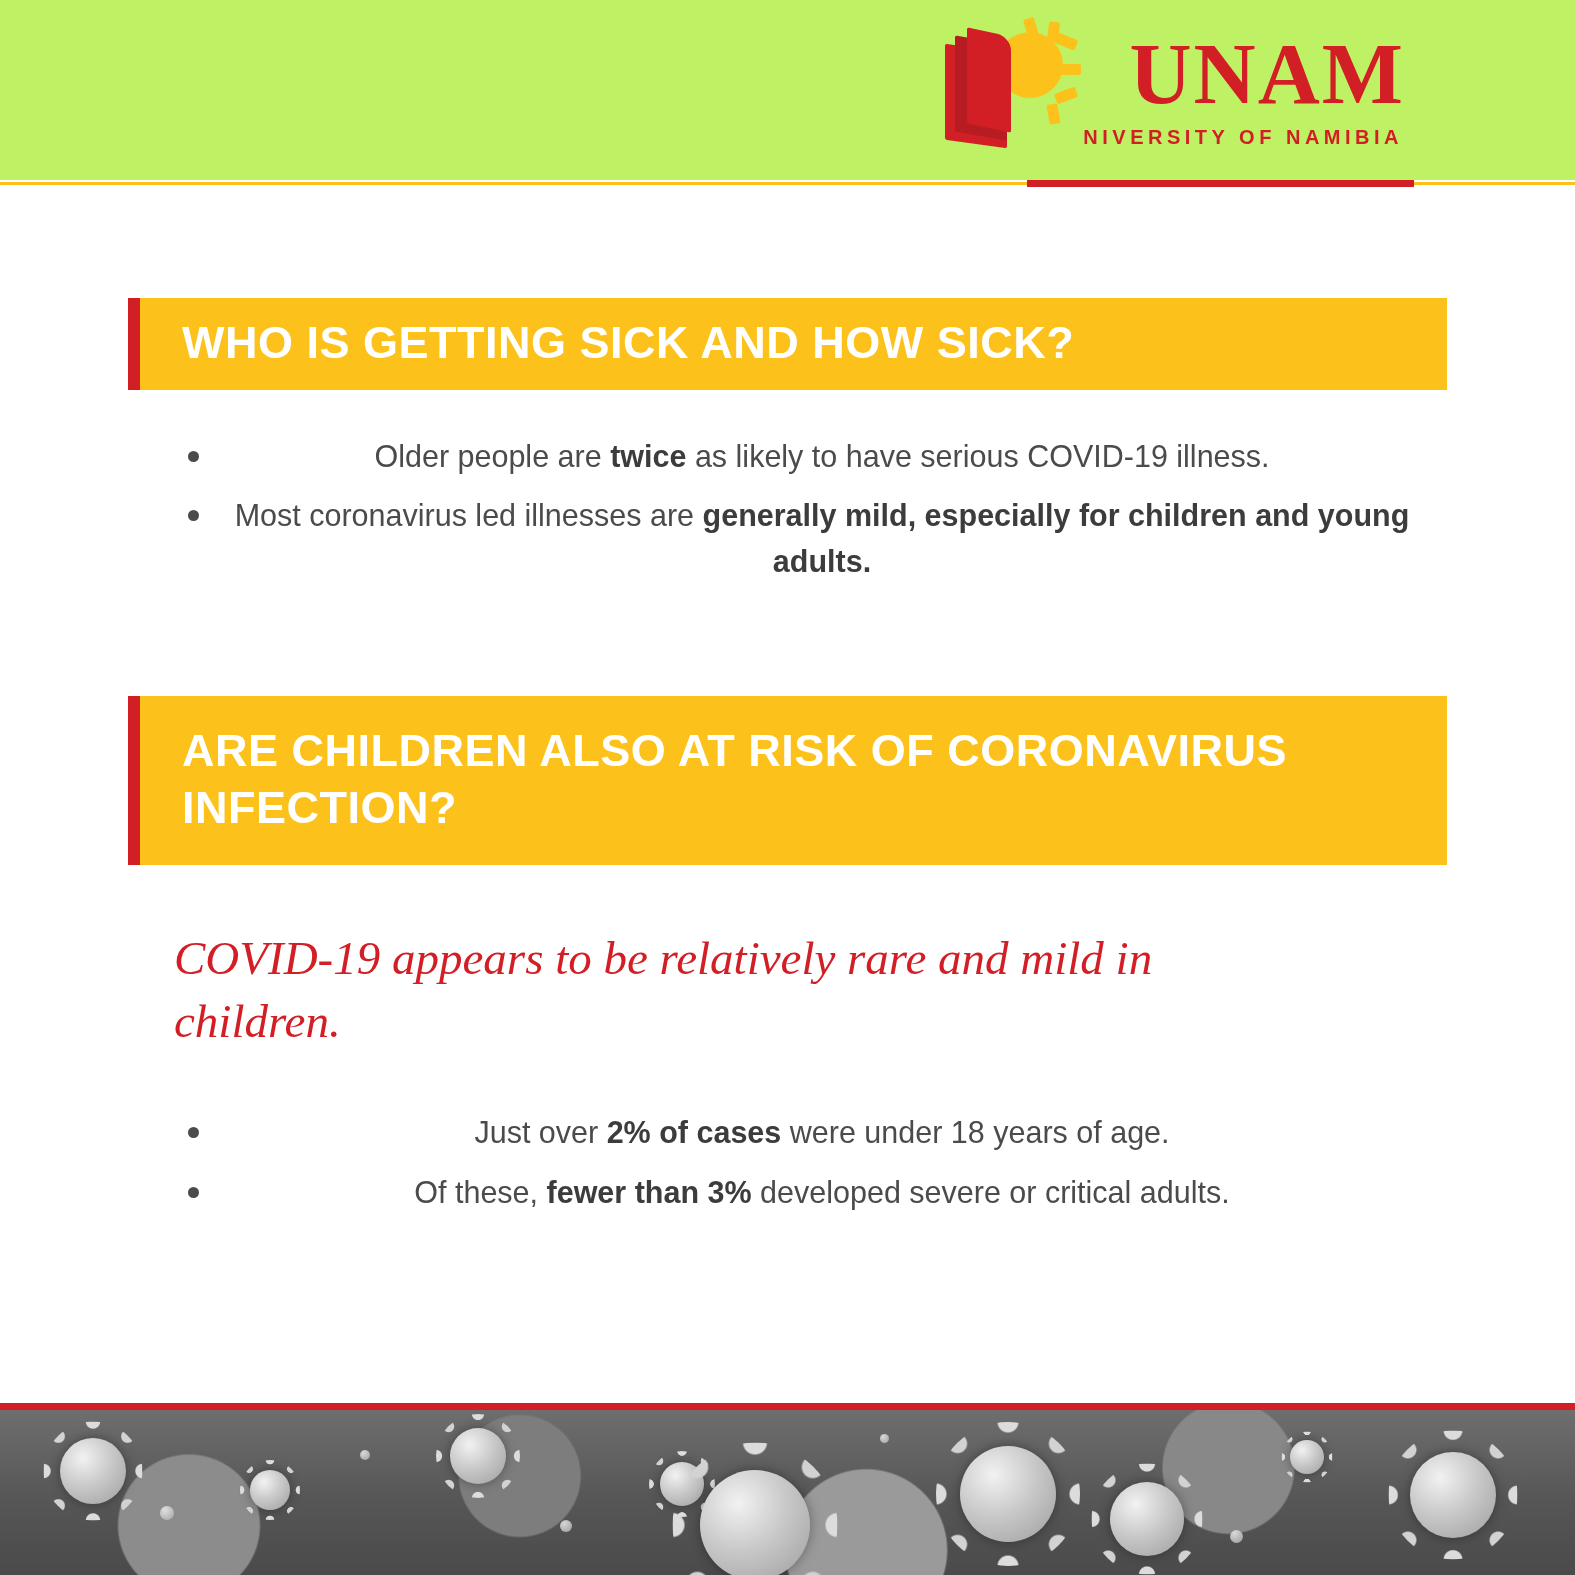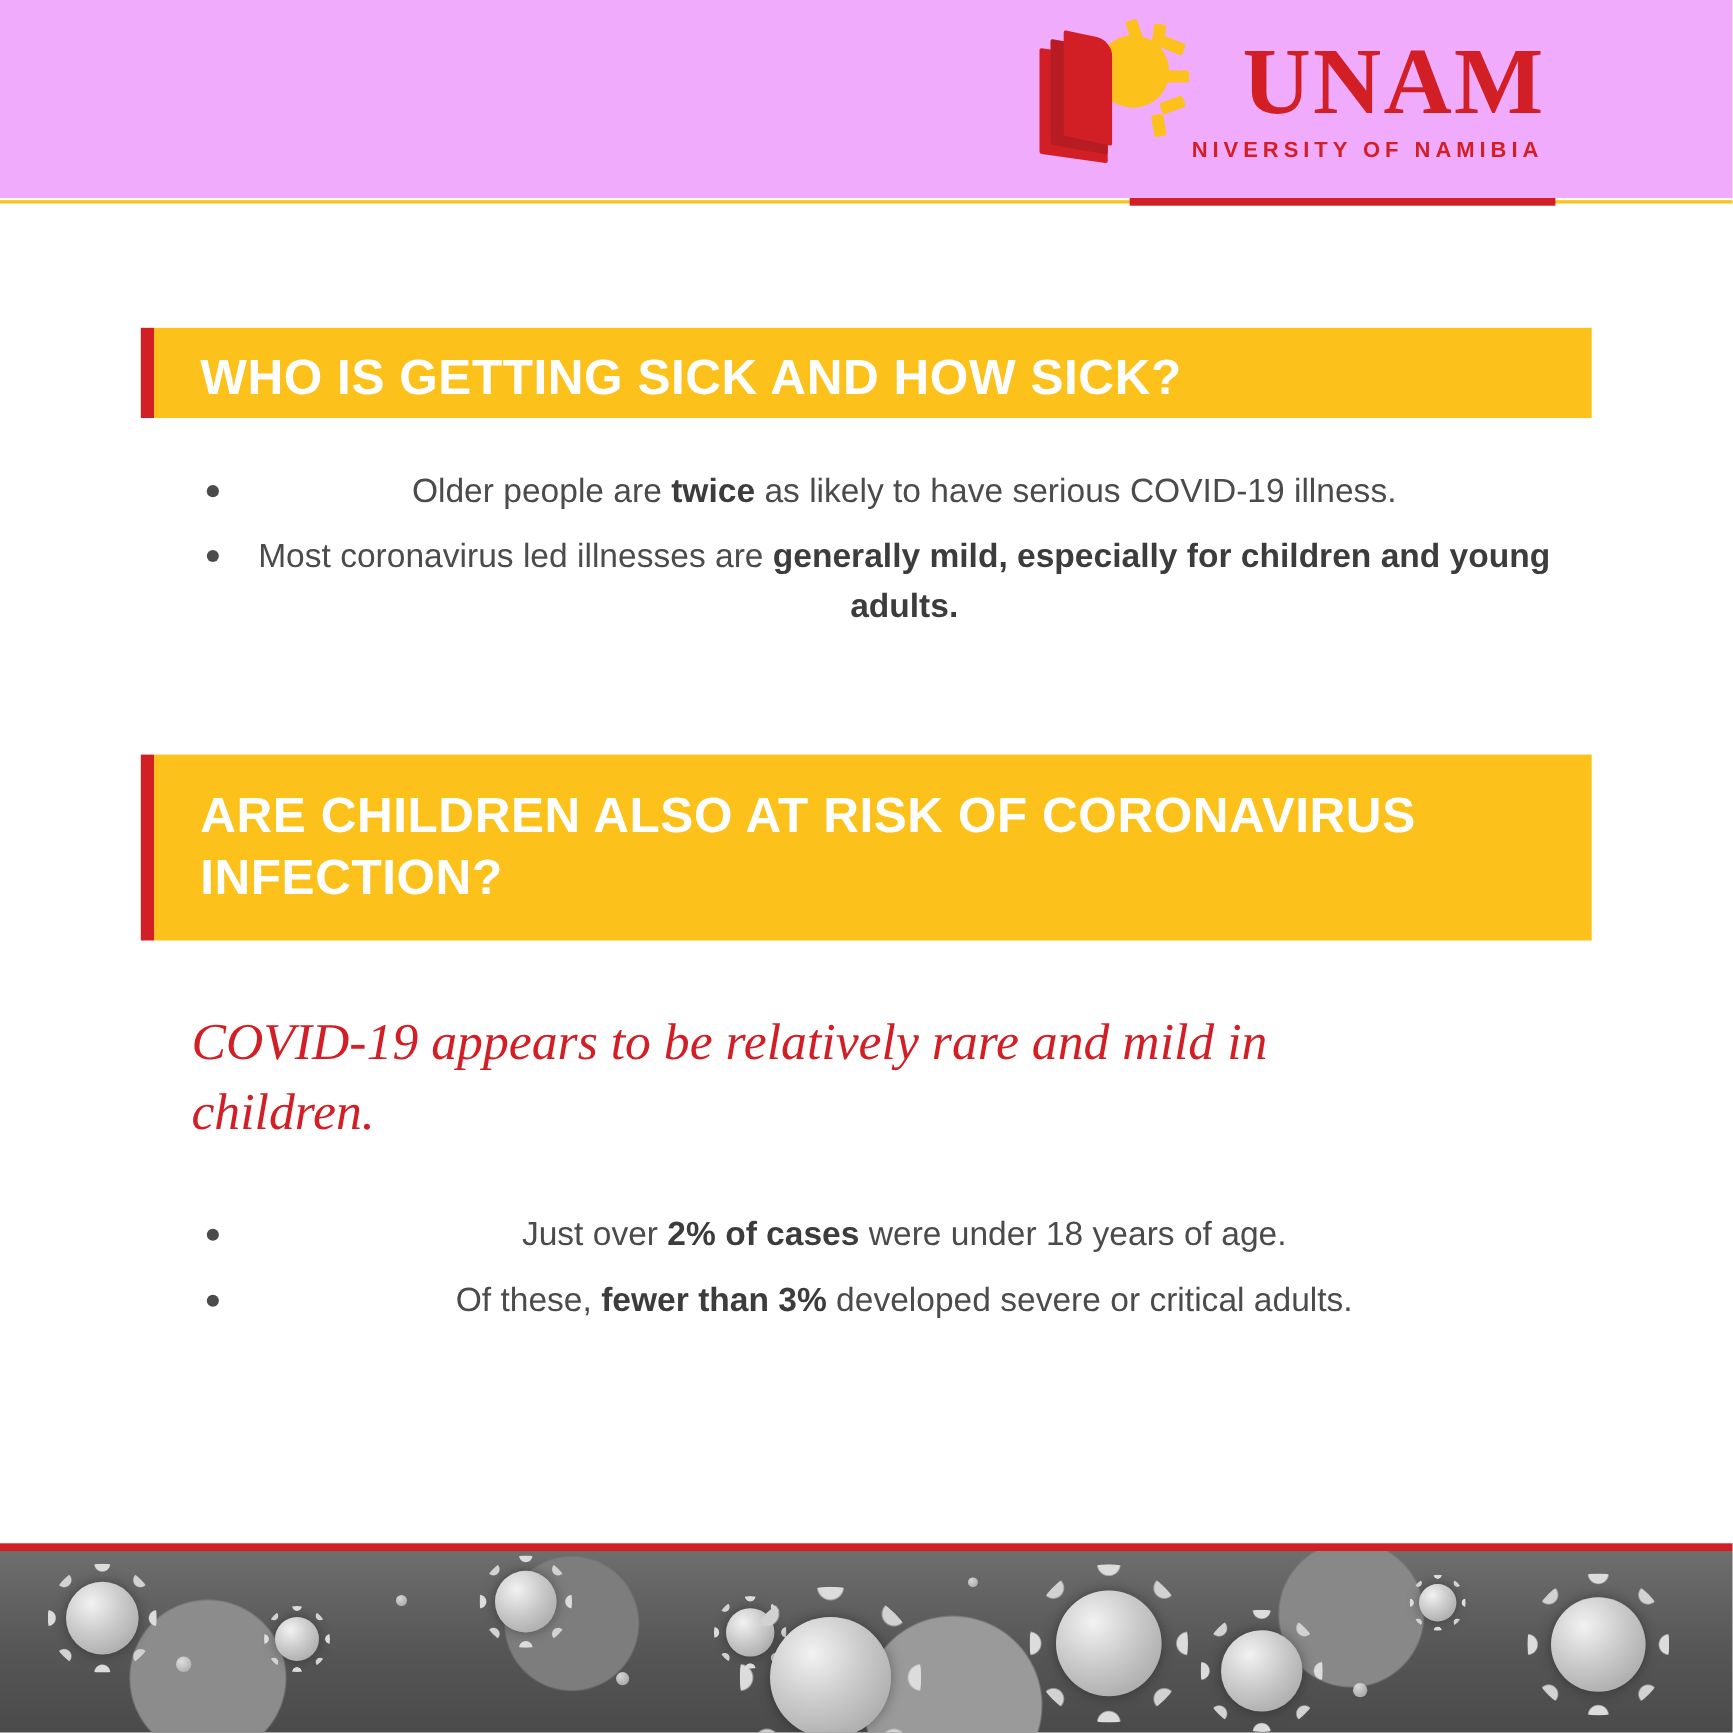--- a/index.html
+++ b/index.html
@@ -12,21 +12,21 @@
     height: 1575px;
     overflow: hidden;
     font-family: "Liberation Sans", sans-serif;
     position: relative;
   }
 
   
   .header {
     position: relative;
     height: 180px;
-    background: #f0abfc;
+    background: #bef264;
   }
   .logo-wrap {
     position: absolute;
     right: 170px;
     top: 30px;
     display: flex;
     align-items: center;
     gap: 18px;
   }
   .logo-mark {
@@ -93,21 +93,21 @@
     margin-top: 110px;
   }
   .band .accent {
     width: 12px;
     background: #d21f26;
     flex: 0 0 12px;
   }
   .band .bar {
     background: #fcc21b;
     flex: 1 1 auto;
-    padding: 16px 28px 8px 42px;
+    padding: 16px 28px 18px 42px;
     display: flex;
     align-items: center;
   }
   .band-title {
     color: #ffffff;
     font-family: "Liberation Sans", sans-serif;
     font-weight: bold;
     font-size: 45px;
     letter-spacing: 0.5px;
     line-height: 1.28;

